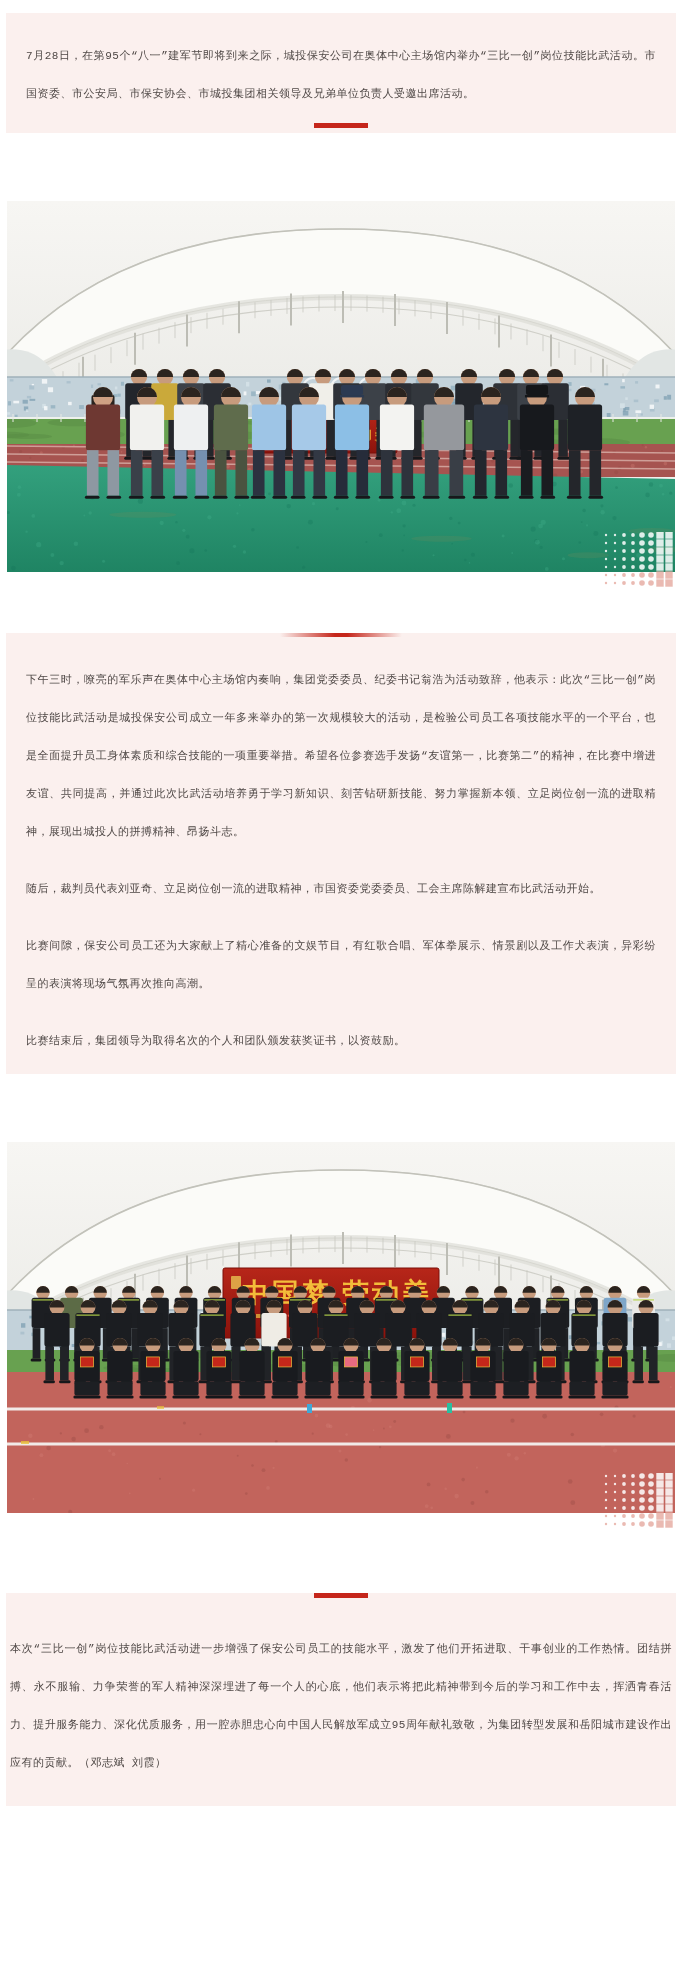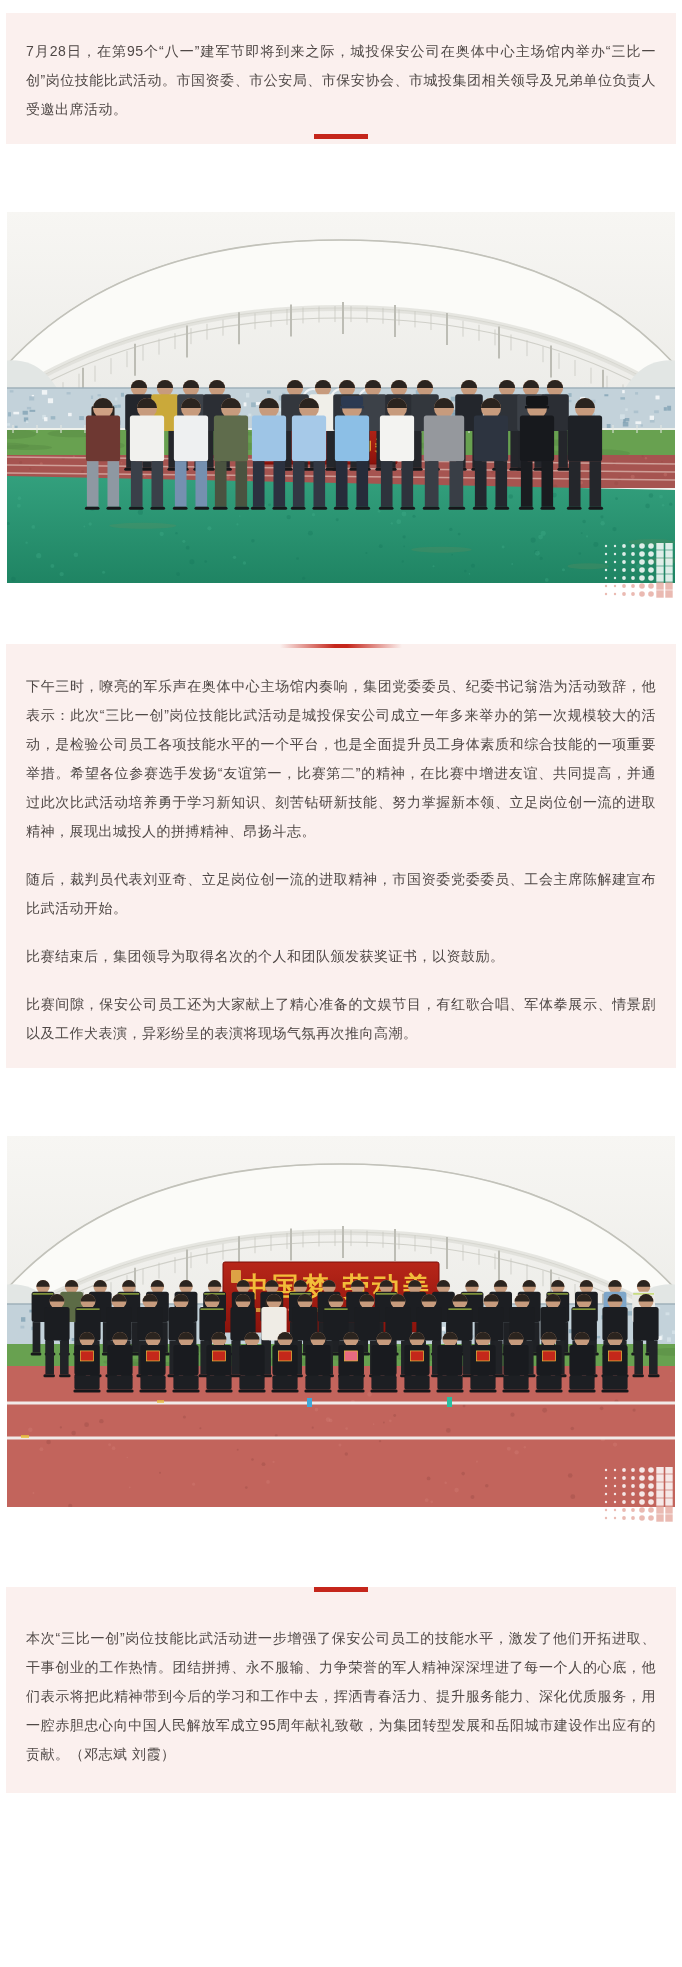--- a/index.html
+++ b/index.html
@@ -5,30 +5,30 @@
   :root{
     --accent:#c5261b;
     --block-bg:#fbf0ee;
     --text:#4f4846;
     --dot-pink:#e8b2aa;
   }
   html,body{margin:0;padding:0;background:#ffffff;}
   body{width:682px;font-family:"Liberation Sans","DejaVu Sans",sans-serif;}
   .page{width:682px;overflow:hidden;}
   .block{margin:0 6px;background:var(--block-bg);position:relative;padding:26px 20px 24px;}
-  .para{margin:0 0 19px;font-size:14px;line-height:29px;color:var(--text);
-        text-align:justify;letter-spacing:0.5px;}
+  .para{margin:0 0 19px;font-size:11px;line-height:38px;color:var(--text);
+        text-align:justify;letter-spacing:0.5px;font-family:Liberation Mono, monospace;}
   .para:last-of-type{margin-bottom:0;}
   .block-first{margin-top:13px;padding:24px 20px 5px;}
   .divider-bottom{display:block;width:54px;height:5px;background:var(--accent);margin:10px auto 0;}
-  .block-mid{margin-top:61px;padding:28px 20px 20px;}
+  .block-mid{margin-top:61px;padding:28px 20px 14px;}
   .divider-grad{position:absolute;top:0;left:50%;transform:translateX(-50%);
         width:122px;height:4px;
         background:linear-gradient(90deg,rgba(197,38,27,0) 0%,#c5261b 45%,#c5261b 55%,rgba(197,38,27,0) 100%);}
-  .block-last{margin-top:80px;padding:37px 20px 24px;margin-bottom:52px;}
+  .block-last{margin-top:80px;padding:37px 4px 24px;margin-bottom:52px;}
   .divider-top{position:absolute;top:0;left:50%;transform:translateX(-50%);
         width:54px;height:5px;background:var(--accent);}
   .photo{margin:68px 7px 0;position:relative;padding:0;}
   .photo svg.scene{display:block;width:100%;height:auto;background:#f1f0ed;}
   .dots{position:absolute;right:-3px;bottom:-18px;width:76px;height:58px;pointer-events:none;}
 </style>
 </head>
 <body>
 
 <main class="page">
@@ -821,22 +821,22 @@
           <circle cx="49" cy="51" r="2.8" fill="rgba(232,178,170,0.9)"></circle>
           <rect x="54.3" y="47.3" width="7.4" height="7.4" fill="rgba(232,178,170,0.9)"></rect>
           <rect x="63.3" y="47.3" width="7.4" height="7.4" fill="rgba(232,178,170,0.9)"></rect>
         </svg></div>
   </figure>
 
   <section class="block block-mid">
     <span class="divider-grad"></span>
     <p class="para">下午三时，嘹亮的军乐声在奥体中心主场馆内奏响，集团党委委员、纪委书记翁浩为活动致辞，他表示：此次“三比一创”岗位技能比武活动是城投保安公司成立一年多来举办的第一次规模较大的活动，是检验公司员工各项技能水平的一个平台，也是全面提升员工身体素质和综合技能的一项重要举措。希望各位参赛选手发扬“友谊第一，比赛第二”的精神，在比赛中增进友谊、共同提高，并通过此次比武活动培养勇于学习新知识、刻苦钻研新技能、努力掌握新本领、立足岗位创一流的进取精神，展现出城投人的拼搏精神、昂扬斗志。</p>
     <p class="para">随后，裁判员代表刘亚奇、立足岗位创一流的进取精神，市国资委党委委员、工会主席陈解建宣布比武活动开始。</p>
+    <p class="para">比赛间隙，保安公司员工还为大家献上了精心准备的文娱节目，有红歌合唱、军体拳展示、情景剧以及工作犬表演，异彩纷呈的表演将现场气氛再次推向高潮。</p>
     <p class="para">比赛结束后，集团领导为取得名次的个人和团队颁发获奖证书，以资鼓励。</p>
-    <p class="para">比赛间隙，保安公司员工还为大家献上了精心准备的文娱节目，有红歌合唱、军体拳展示、情景剧以及工作犬表演，异彩纷呈的表演将现场气氛再次推向高潮。</p>
   </section>
 
   <figure class="photo">
     <svg class="scene" id="scene2" viewBox="0 0 668 371">
         <defs>
           <linearGradient id="p2-ban" x1="0" y1="0" x2="0" y2="1">
             <stop offset="0%" stop-color="#b72619"></stop>
             <stop offset="100%" stop-color="#8c130c"></stop>
           </linearGradient>
           <linearGradient id="p2-sky" x1="0" y1="0" x2="0" y2="1">

